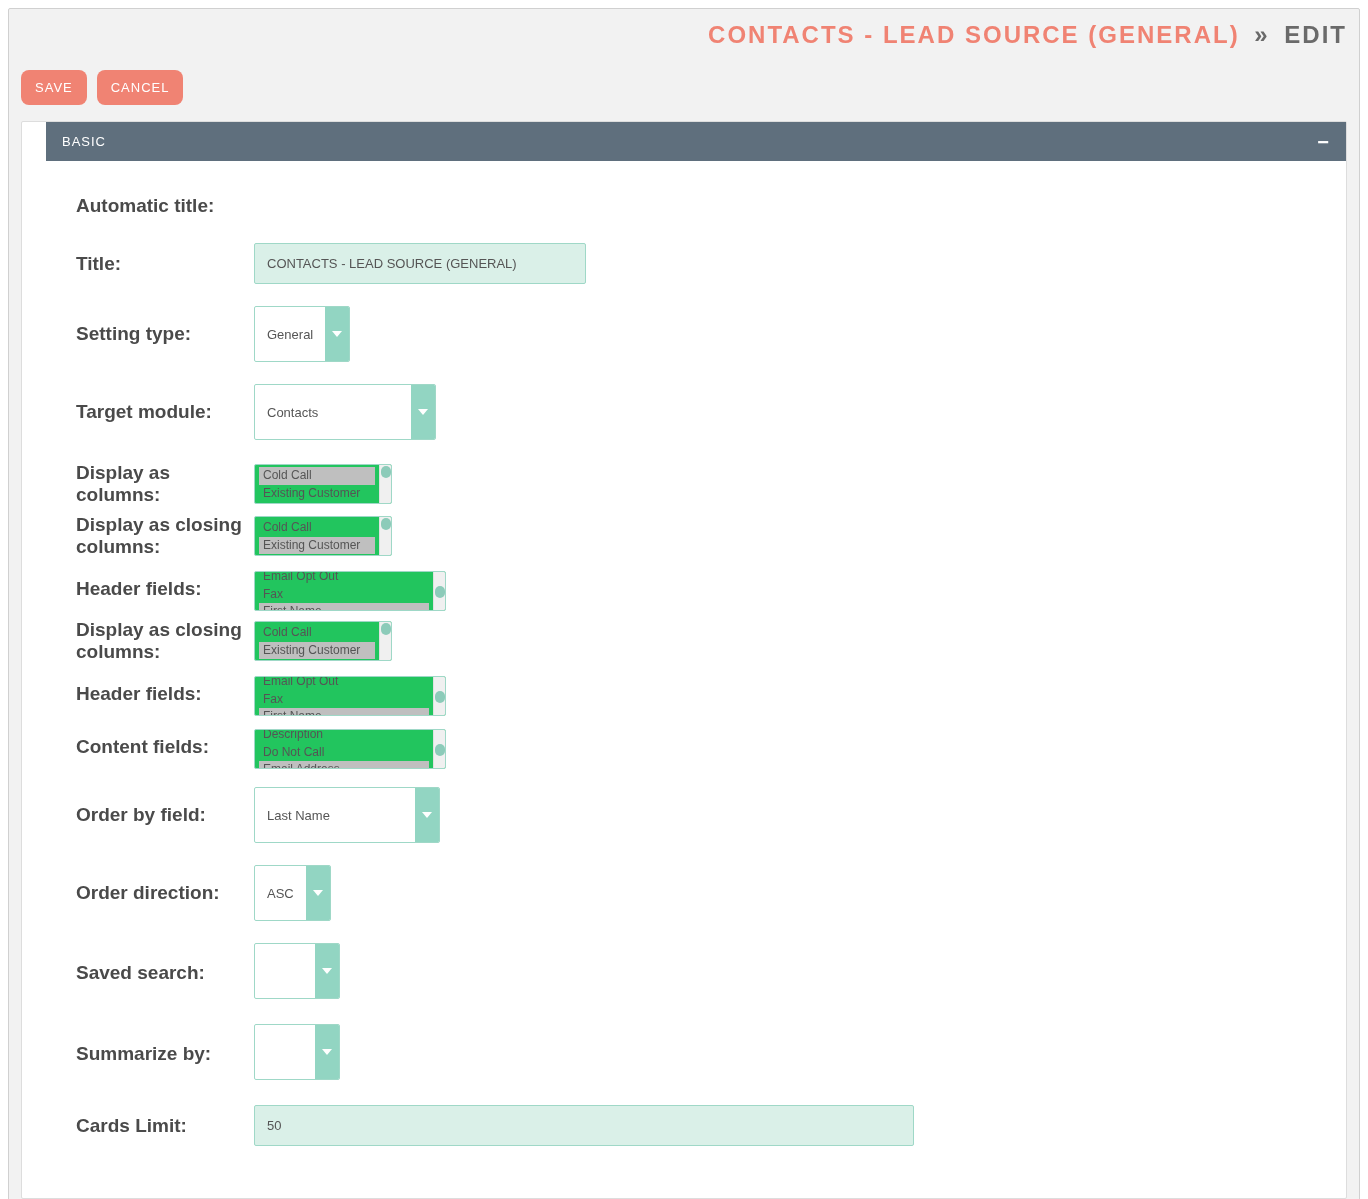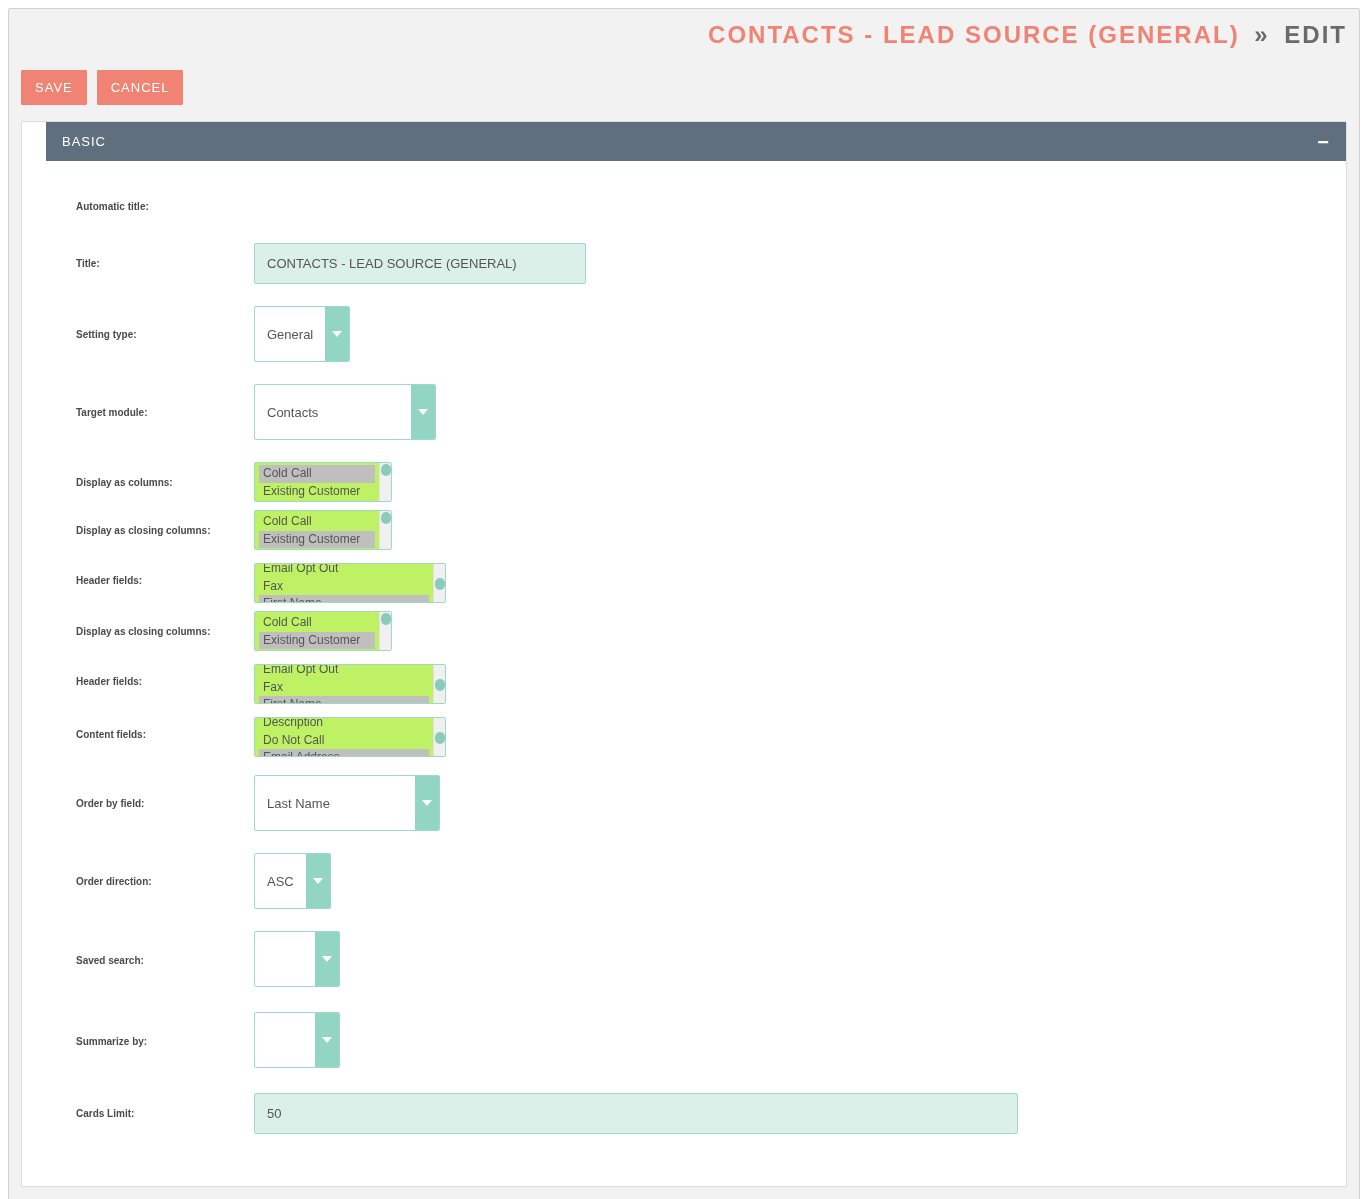--- a/index.html
+++ b/index.html
@@ -3,37 +3,37 @@
   <meta charset="utf-8">
   <style>
     * { box-sizing: border-box; margin: 0; padding: 0; }
     body { font-family: -apple-system, BlinkMacSystemFont, "Segoe UI", Arial, sans-serif; background: #fff; padding: 8px; color: #4a4a4a; }
     .page { background: #f2f2f2; border: 1px solid #d0d0d0; border-radius: 2px; padding: 12px 12px 20px 12px; min-height: 1183px; }
     .page-title { font-size: 24px; font-weight: 700; letter-spacing: 2px; text-transform: uppercase; color: #6a6a6a; margin-bottom: 21px; text-align: right; }
     .page-title .first { color: #f08373; }
     .page-title .sep { color: #6a6a6a; padding: 0 6px; }
     .page-title .second { color: #6a6a6a; }
     .btn-row { display: flex; gap: 10px; margin-bottom: 16px; }
-    .btn { background: #f08373; color: #fff; border: none; padding: 10px 14px; font-size: 13px; letter-spacing: 1px; cursor: pointer; border-radius: 1px; }
+    .btn { background: #f08373; color: #fff; border: none; padding: 10px 14px; font-size: 13px; letter-spacing: 1px; cursor: pointer; border-radius: 8px; }
     .panel { background: #fff; border: 1px solid #ddd; border-radius: 2px; margin-bottom: 12px; padding-left: 24px; }
     .panel-header { background: #5f6f7d; color: #fff; padding: 12px 16px; font-size: 13px; letter-spacing: 1px; display: flex; justify-content: space-between; align-items: center; }
     .panel-header .collapse-icon { font-size: 20px; font-weight: bold; cursor: pointer; line-height: 0; }
     .panel-body { padding: 30px 30px 30px 30px; }
     .form-row { display: flex; align-items: center; margin-bottom: 22px; min-height: 40px; }
     .form-row.tight { margin-bottom: 8px; }
     .form-row.short { min-height: 30px; }
-    .form-label { width: 178px; font-size: 10px; font-weight: 600; color: #4a4a4a; flex-shrink: 0; }
+    .form-label { width: 178px; font-size: 19px; font-weight: 600; color: #4a4a4a; flex-shrink: 0; }
     .form-control { flex: 0 0 auto; }
     .input-wide { width: 332px; padding: 12px 12px; font-size: 13px; background: #daf0e8; border: 1px solid #9fd8c7; border-radius: 2px; color: #555; }
-    .input-very-wide { width: 764px; padding: 12px 12px; font-size: 13px; background: #daf0e8; border: 1px solid #9fd8c7; border-radius: 2px; color: #555; }
+    .input-very-wide { width: 660px; padding: 12px 12px; font-size: 13px; background: #daf0e8; border: 1px solid #9fd8c7; border-radius: 2px; color: #555; }
     .select-wrap { display: inline-flex; align-items: stretch; border: 1px solid #9fd8c7; border-radius: 2px; overflow: hidden; background: #fff; height: 56px; }
     .select-wrap .select-text { padding: 10px 12px; font-size: 13px; color: #555; min-width: 48px; display: flex; align-items: center; }
     .select-wrap .select-btn { background: #92d5c2; width: 24px; display: flex; align-items: center; justify-content: center; cursor: pointer; }
     .select-wrap .select-btn svg { width: 10px; height: 10px; fill: #fff; }
-    .listbox { display: inline-flex; align-items: stretch; border: 1px solid #9fd8c7; border-radius: 2px; background: #bef264; height: 40px; overflow: hidden; position: relative; }
+    .listbox { display: inline-flex; align-items: stretch; border: 1px solid #9fd8c7; border-radius: 2px; background: #22c55e; height: 40px; overflow: hidden; position: relative; }
     .listbox .items { min-width: 124px; font-size: 12px; color: #555; padding: 2px 4px; overflow: hidden; }
     .listbox .items.wide { min-width: 178px; }
     .listbox .items .item { padding: 1px 4px; white-space: nowrap; line-height: 1.3; }
     .listbox .items .item.sel { background: #bfbfbf; }
     .listbox .scroll { width: 12px; background: #f0f0f0; border-left: 1px solid #e0e0e0; position: relative; }
     .listbox .scroll .thumb { position: absolute; width: 10px; left: 1px; height: 12px; background: #8ccbb9; border-radius: 5px; }
     .bottom-buttons { display: flex; gap: 10px; margin-top: 8px; }
   </style>
 </head>
 <body>

